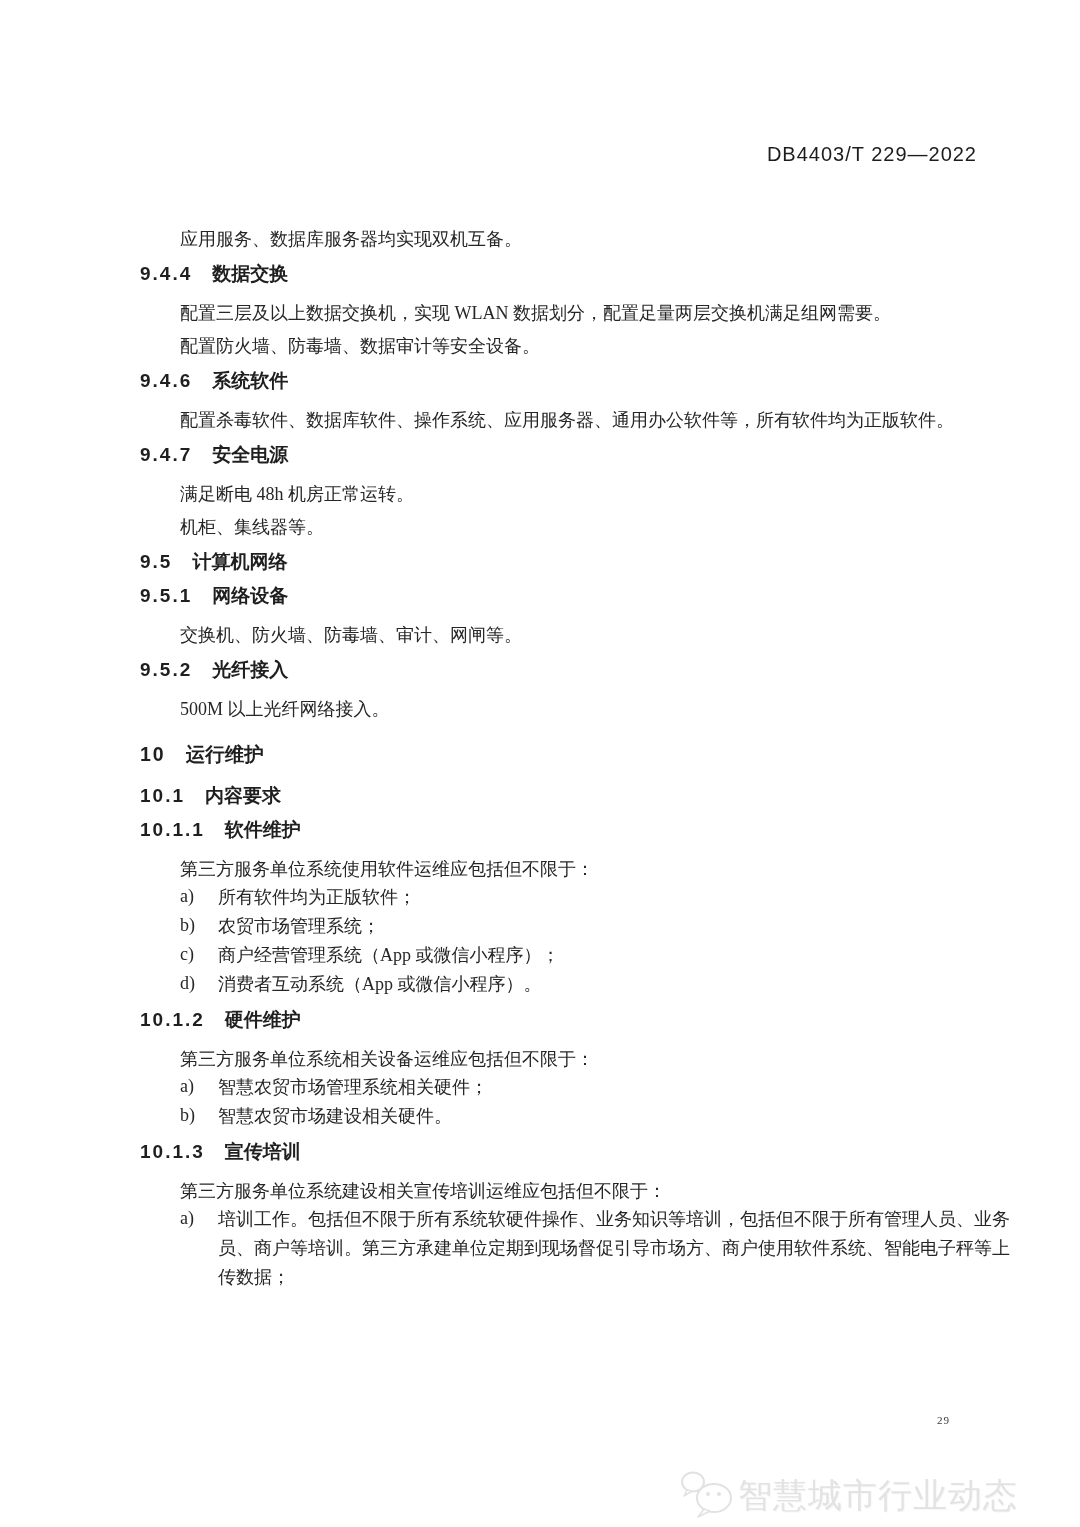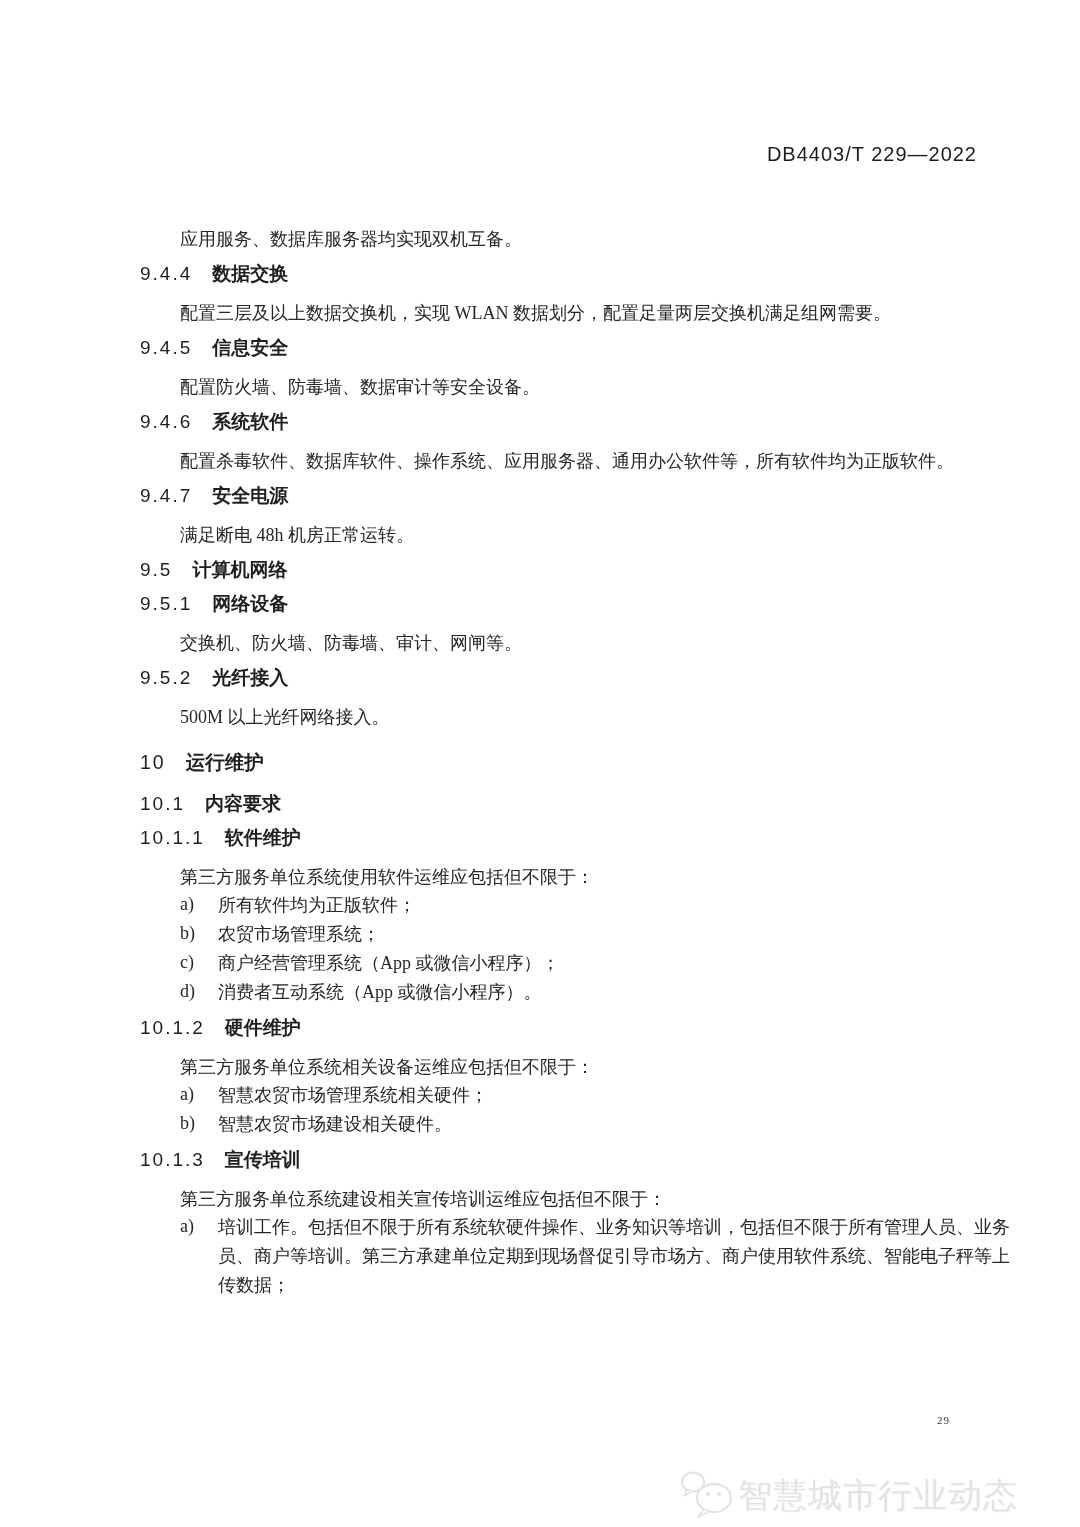--- a/index.html
+++ b/index.html
@@ -45,21 +45,21 @@
     color: #1f1f1f;
     font-size: 19px;
     line-height: 27px;
     margin: 7px 0 13px 0;
     white-space: nowrap;
   }
   .heading .h-num {
     display: inline-block;
     margin-right: 20px;
     letter-spacing: 2px;
-    font-weight: 400;
+    font-weight: 700;
   }
   .heading.h1 { margin-top: 18px; margin-bottom: 14px; font-size: 19.5px; }
   .heading.h2 { margin-bottom: 6px; }
   .list-item {
     display: flex;
     font-size: 18px;
     line-height: 26px;
     margin: 0;
     padding-left: 40px;
   }
@@ -102,26 +102,26 @@
 <body>
 
 <div class="page">
 
   <div class="doc-header">DB4403/T 229—2022</div>
 
   <div class="content">
       <p class="body-p">应用服务、数据库服务器均实现双机互备。</p>
       <div class="heading h3"><span class="h-num">9.4.4</span><span class="h-title">数据交换</span></div>
       <p class="body-p">配置三层及以上数据交换机，实现 WLAN 数据划分，配置足量两层交换机满足组网需要。</p>
-      <div class="heading h3"><span class="h-num">9.4.5</span><span class="h-title">信息安全</span></div>
       <p class="body-p">配置防火墙、防毒墙、数据审计等安全设备。</p>
       <div class="heading h3"><span class="h-num">9.4.6</span><span class="h-title">系统软件</span></div>
       <p class="body-p">配置杀毒软件、数据库软件、操作系统、应用服务器、通用办公软件等，所有软件均为正版软件。</p>
       <div class="heading h3"><span class="h-num">9.4.7</span><span class="h-title">安全电源</span></div>
       <p class="body-p">满足断电 48h 机房正常运转。</p>
+      <p class="body-p">机柜、集线器等。</p>
       <div class="heading h2"><span class="h-num">9.5</span><span class="h-title">计算机网络</span></div>
       <div class="heading h3"><span class="h-num">9.5.1</span><span class="h-title">网络设备</span></div>
       <p class="body-p">交换机、防火墙、防毒墙、审计、网闸等。</p>
       <div class="heading h3"><span class="h-num">9.5.2</span><span class="h-title">光纤接入</span></div>
       <p class="body-p">500M 以上光纤网络接入。</p>
       <div class="heading h1"><span class="h-num">10</span><span class="h-title">运行维护</span></div>
       <div class="heading h2"><span class="h-num">10.1</span><span class="h-title">内容要求</span></div>
       <div class="heading h3"><span class="h-num">10.1.1</span><span class="h-title">软件维护</span></div>
       <p class="body-p tight">第三方服务单位系统使用软件运维应包括但不限于：</p>
       <div class="list-item">

